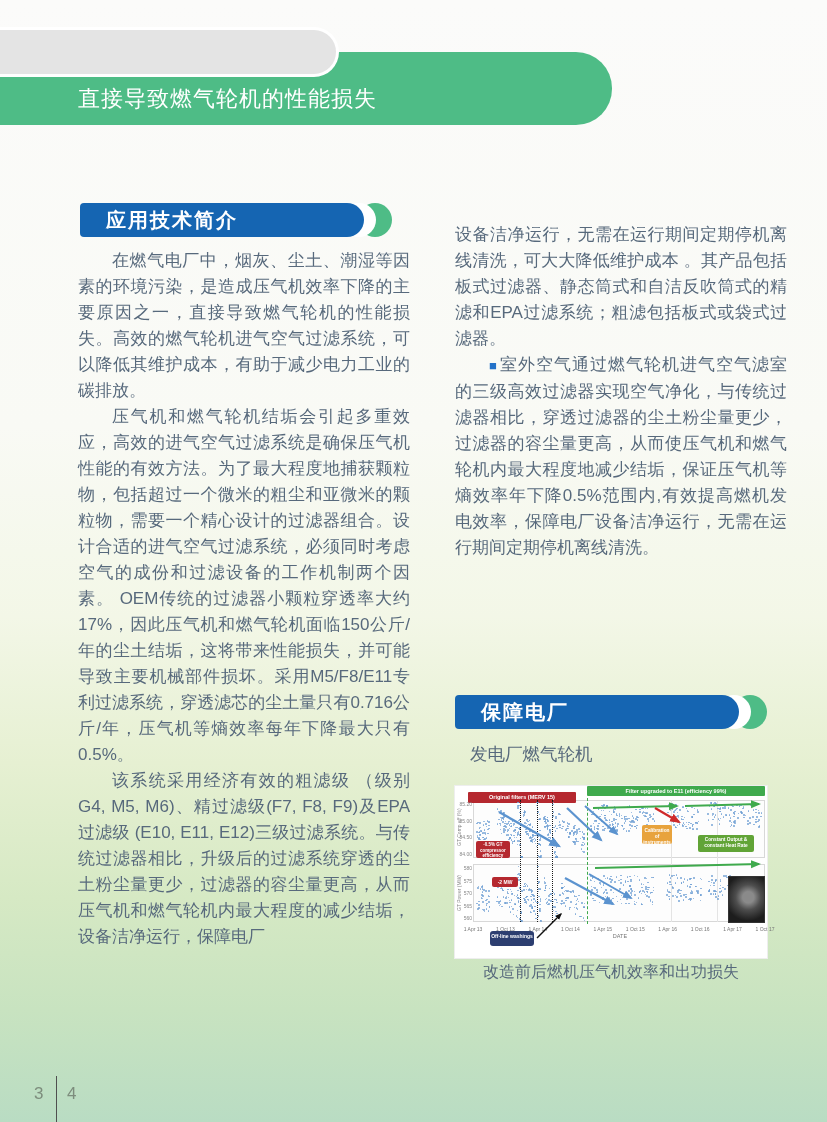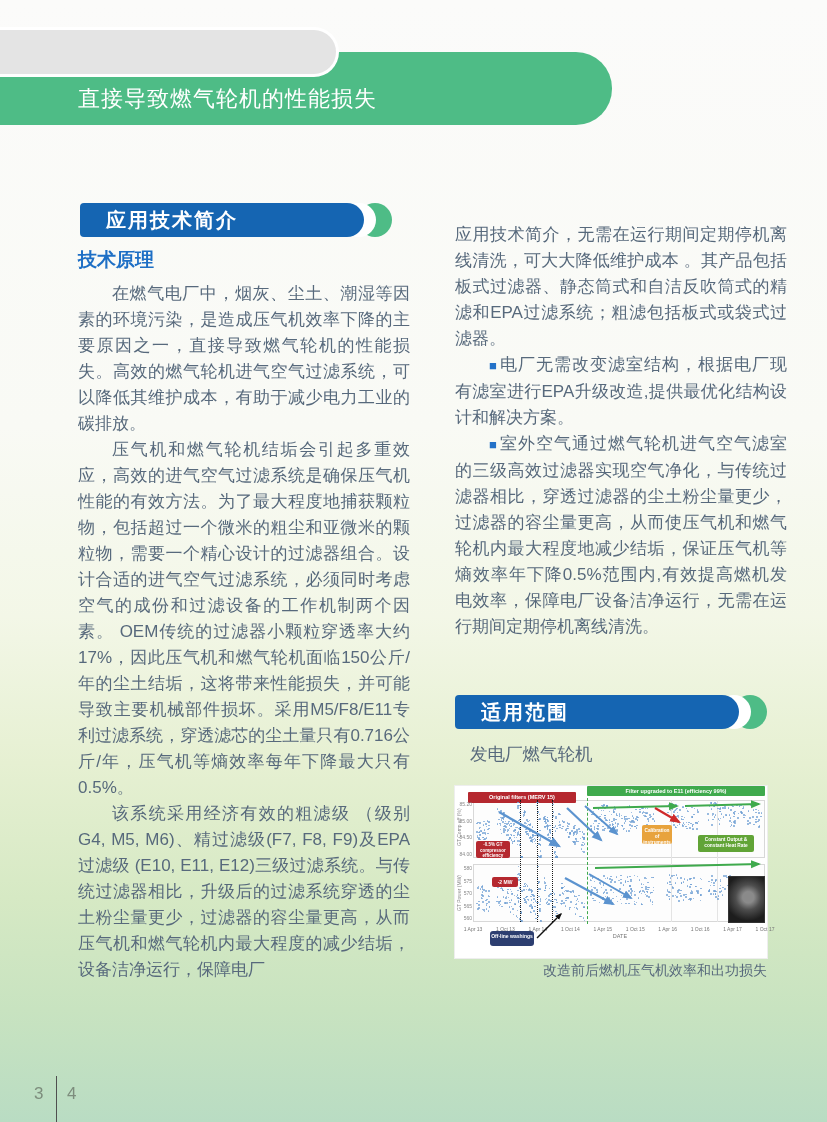--- a/index.html
+++ b/index.html
@@ -40,22 +40,22 @@
   .col h3{color:var(--hblue); font-size:19px; font-weight:bold; line-height:24px;}
   #leftcol{left:78px; top:248px;}
   #rightcol{left:455px; top:222px;}
   #leftcol h3{margin-bottom:9px;}
   #rightcol h3{margin:10px 0 4px 0;}
   .ind{text-indent:2em;}
   .bullet-sq{color:#2472c8; font-size:13px; margin-right:2px;}
 
   
   #scope-subtitle{left:470px; top:742px; color:var(--body); font-size:17.5px;}
-  #fig-caption{left:455px; top:962px; width:312px; text-align:right;
-    color:var(--body); font-size:14px;}
+  #fig-caption{left:455px; top:962px; width:312px; text-align:center;
+    color:var(--body); font-size:16px;}
 
   
   #figure{left:455px; top:786px; width:312px; height:172px; background:#ffffff;
     box-shadow:0 0 0 1px #eeeeee;}
   #figure *{position:absolute;}
   .panel{left:18px; width:292px; height:58px; border:0.5px solid #d8d8d8; background:#fdfdfd;}
   #panel-top{top:14px;} #panel-bot{top:78px;}
   .vfaint{width:0; border-left:1px solid #e4e4e4; top:14px; height:122px;}
   .banner{color:#fff; text-align:center; font-weight:bold;}
   #banner-red{left:13px; top:6px; width:108px; height:11px; background:#b5282f;
@@ -94,36 +94,34 @@
 <div class="abs gray-band"></div>
 <div class="abs page-title">直接导致燃气轮机的性能损失</div>
 
 <div class="abs secbar" id="secbar-intro">
   <span class="c-green"></span>
   <span class="c-white"></span>
   <span class="pill">应用技术简介</span>
 </div>
 
 <div class="abs col" id="leftcol">
-  <h3>技术原理</h3>
   <p class="ind">在燃气电厂中，烟灰、尘土、潮湿等因素的环境污染，是造成压气机效率下降的主要原因之一，直接导致燃气轮机的性能损失。高效的燃气轮机进气空气过滤系统，可以降低其维护成本，有助于减少电力工业的碳排放。</p>
   <p class="ind">压气机和燃气轮机结垢会引起多重效应，高效的进气空气过滤系统是确保压气机性能的有效方法。为了最大程度地捕获颗粒物，包括超过一个微米的粗尘和亚微米的颗粒物，需要一个精心设计的过滤器组合。设计合适的进气空气过滤系统，必须同时考虑空气的成份和过滤设备的工作机制两个因素。 OEM传统的过滤器小颗粒穿透率大约17%，因此压气机和燃气轮机面临150公斤/年的尘土结垢，这将带来性能损失，并可能导致主要机械部件损坏。采用M5/F8/E11专利过滤系统，穿透滤芯的尘土量只有0.716公斤/年，压气机等熵效率每年下降最大只有0.5%。</p>
   <p class="ind">该系统采用经济有效的粗滤级 （级别G4, M5, M6)、精过滤级(F7, F8, F9)及EPA过滤级 (E10, E11, E12)三级过滤系统。与传统过滤器相比，升级后的过滤系统穿透的尘土粉尘量更少，过滤器的容尘量更高，从而压气机和燃气轮机内最大程度的减少结垢，设备洁净运行，保障电厂</p>
 </div>
 
 <div class="abs col" id="rightcol">
-  <p>应用技术简介，无需在运行期间定期停机离线清洗，可大大降低维护成本 。其产品包括板式过滤器、静态筒式和自洁反吹筒式的精滤和EPA过滤系统；粗滤包括板式或袋式过滤器。</p>
-  <p class="ind"><span class="bullet-sq">■</span><span>电厂无需改变滤室结构，根据电厂现有滤室进行EPA升级改造,提供最优化结构设计和解决方案。</span></p>
+  <p>设备洁净运行，无需在运行期间定期停机离线清洗，可大大降低维护成本 。其产品包括板式过滤器、静态筒式和自洁反吹筒式的精滤和EPA过滤系统；粗滤包括板式或袋式过滤器。</p>
   <p class="ind"><span class="bullet-sq">■</span><span>室外空气通过燃气轮机进气空气滤室的三级高效过滤器实现空气净化，与传统过滤器相比，穿透过滤器的尘土粉尘量更少，过滤器的容尘量更高，从而使压气机和燃气轮机内最大程度地减少结垢，保证压气机等熵效率年下降0.5%范围内,有效提高燃机发电效率，保障电厂设备洁净运行，无需在运行期间定期停机离线清洗。</span></p>
 </div>
 
 <div class="abs secbar" id="secbar-scope">
   <span class="c-green"></span>
   <span class="c-white"></span>
-  <span class="pill">适用范围</span>
+  <span class="pill">保障电厂</span>
 </div>
 
 <div class="abs" id="scope-subtitle">发电厂燃气轮机</div>
 
 <div class="abs" id="figure">
   <div class="panel" id="panel-top"></div>
   <div class="panel" id="panel-bot"></div>
   <div class="vfaint" style="left:216px"></div>
   <div class="vfaint" style="left:262px"></div>
 

